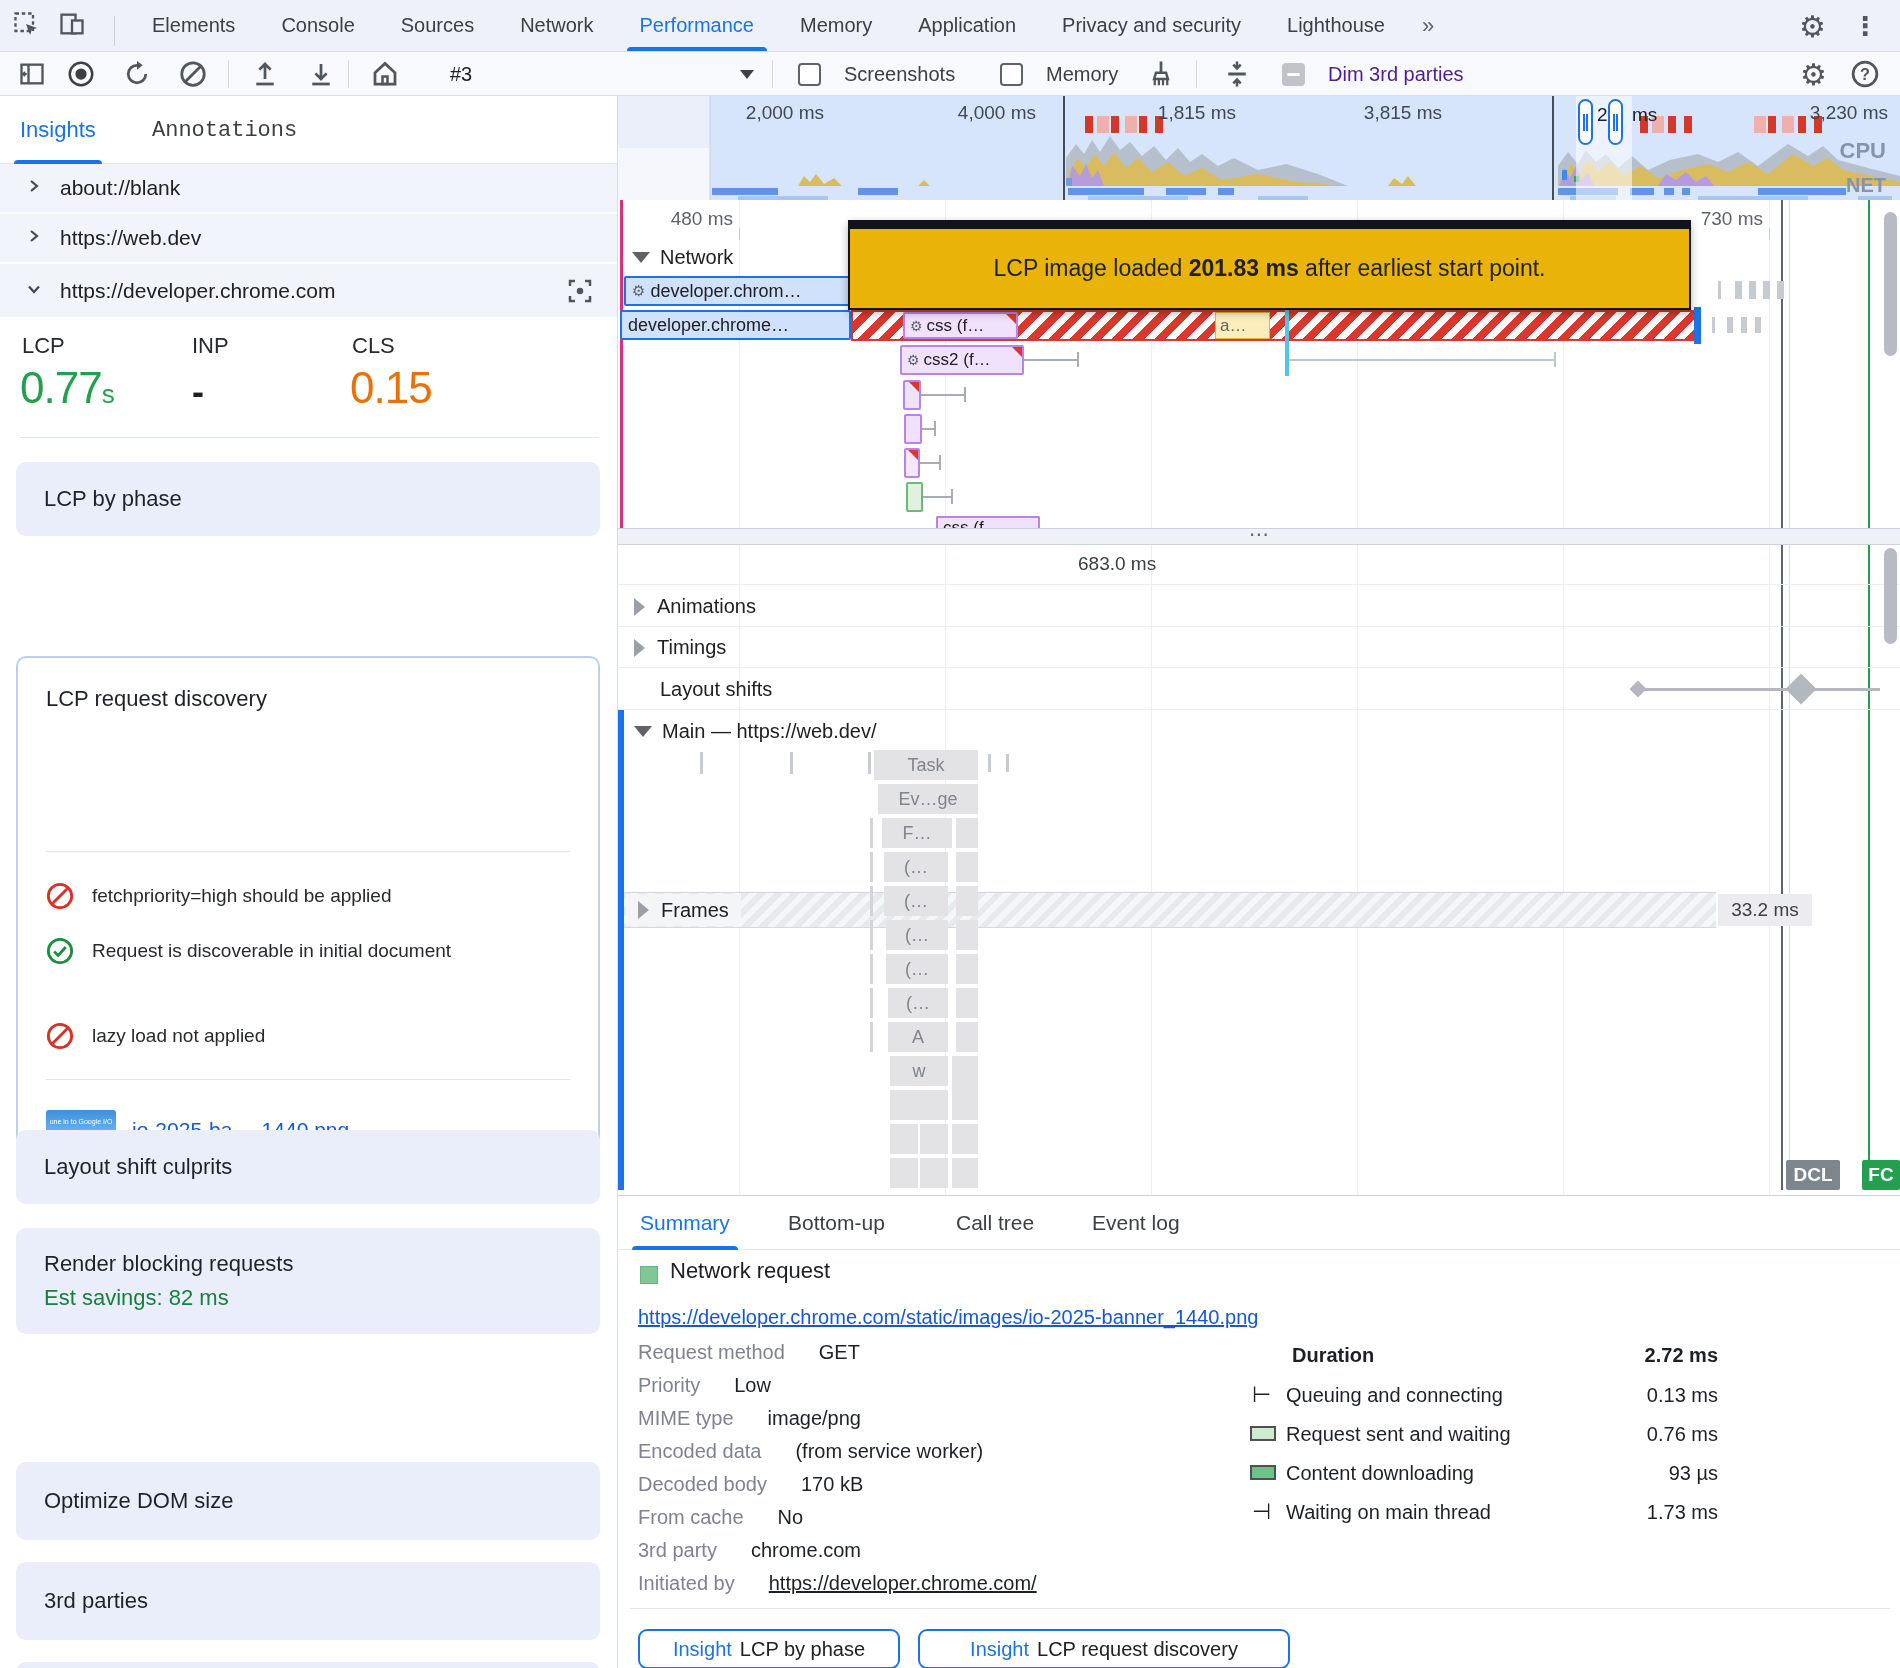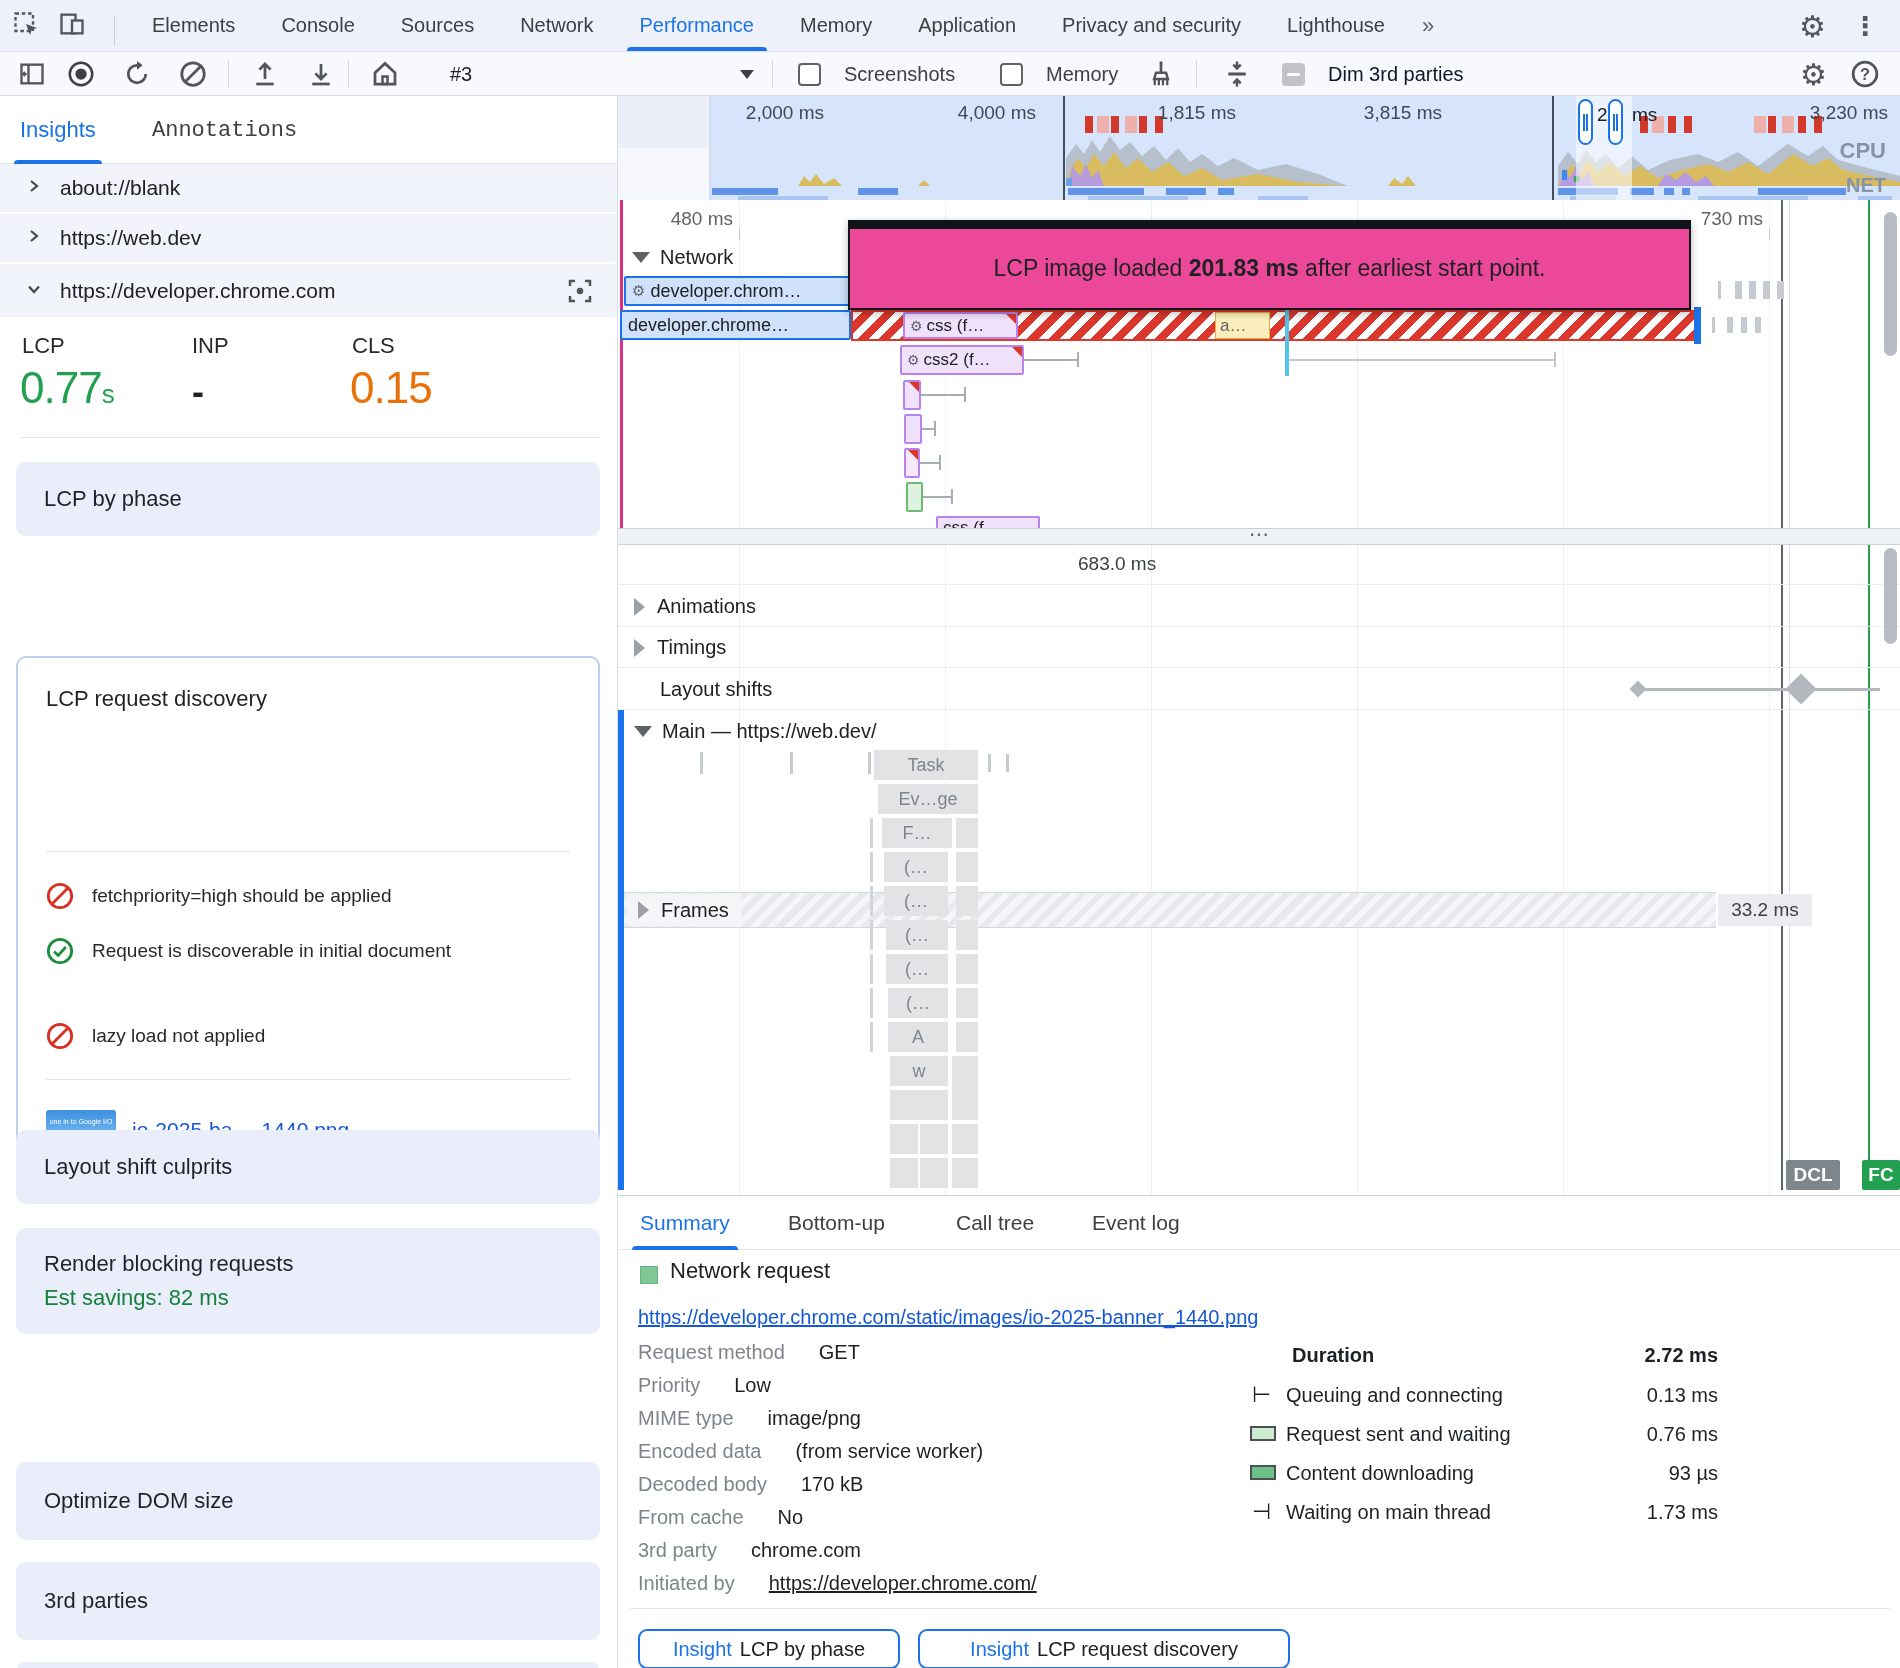--- a/index.html
+++ b/index.html
@@ -22,21 +22,21 @@
   
   .toolbar { position:absolute; left:0; top:52px; width:1900px; height:44px; background:#f7f9fd; border-bottom:1px solid #d8dde8; }
   .toolbar .abs { position:absolute; top:0; height:44px; display:flex; align-items:center; }
   .vsep { position:absolute; top:8px; width:1px; height:28px; background:#d3d8e1; }
   .trace-label { font-size:20px; color:#202124; }
   .dd-arrow { width:0; height:0; border-left:7px solid transparent; border-right:7px solid transparent; border-top:9px solid #3c4043; }
   .chk { width:23px; height:23px; border:2px solid #5f6368; border-radius:4px; background:#fff; }
   .chk-label { font-size:20px; color:#3c4043; margin-left:12px; }
   .chk.dim { background:#c0c4ca; border:none; position:relative; }
   .chk.dim::after { content:""; position:absolute; left:5px; top:10px; width:13px; height:3px; background:#fff; border-radius:2px; }
-  .chk-label.dim { color:#0f172a; }
+  .chk-label.dim { color:#4c1d95; }
 
   
   .sidebar { position:absolute; left:0; top:96px; width:618px; height:1572px; background:#fff; border-right:1px solid #d8dde8; overflow:hidden; }
   .sb-tabs { position:relative; height:68px; border-bottom:1px solid #e3e7ee; background:#fff; }
   .sb-tab { position:absolute; top:0; height:68px; display:flex; align-items:center; font-size:22px; color:#3c4043; cursor:pointer; }
   .sb-tab.insights { left:20px; color:#1a73e8; }
   .sb-tab.insights::after { content:""; position:absolute; left:-6px; right:-6px; bottom:0; height:4px; background:#1a73e8; border-radius:4px 4px 0 0; }
   .sb-tab.annotations { left:152px;font-family:Liberation Mono, monospace; }
   .trace-row { position:relative; height:50px; background:#f1f4fa; border-bottom:2px solid #fff; display:flex; align-items:center; cursor:pointer; }
   .trace-row .chev { margin-left:26px; }
@@ -77,21 +77,21 @@
   .ov-handle i { position:absolute; top:13px; width:2px; height:17px; background:#1a73e8; }
   .ov-sel-label { position:absolute; top:8px; font-size:19px; color:#202124; }
 
   
   .flame { position:absolute; left:618px; top:200px; width:1282px; height:995px; background:#fff; overflow:hidden; }
   .grid { position:absolute; top:0; width:1px; height:995px; background:#eceff4; }
   .ruler-tick { position:absolute; top:28px; width:1px; height:12px; background:#c3c9d3; }
   .ruler-l { position:absolute; top:8px; font-size:19px; color:#5f6368; }
   .marker-line { position:absolute; top:0; width:2px; height:990px; }
   .nav-line { position:absolute; left:2px; top:0; width:3px; height:328px; background:#d62f86; }
-  .tooltip { position:absolute; left:230px; top:20px; width:843px; height:90px; background:#ec4899; border:2px solid #101418; border-top:9px solid #101418; box-shadow:0 3px 8px rgba(0,0,0,.3); z-index:30; display:flex; align-items:center; justify-content:center; font-size:23px; color:#202124; white-space:pre; }
+  .tooltip { position:absolute; left:230px; top:20px; width:843px; height:90px; background:#eab308; border:2px solid #101418; border-top:9px solid #101418; box-shadow:0 3px 8px rgba(0,0,0,.3); z-index:30; display:flex; align-items:center; justify-content:center; font-size:23px; color:#202124; white-space:pre; }
   .track-head { position:absolute; display:flex; align-items:center; font-size:20px; color:#202124; }
   .tri-down { width:0; height:0; border-left:9px solid transparent; border-right:9px solid transparent; border-top:11px solid #5f6368; margin-right:10px; }
   .tri-right { width:0; height:0; border-top:9px solid transparent; border-bottom:9px solid transparent; border-left:11px solid #9aa0a6; margin-right:12px; }
   .net-box { position:absolute; height:30px; background:#cfe1fb; border:2px solid #1a73e8; border-radius:2px; display:flex; align-items:center; padding:0 6px; font-size:18px; color:#202124; white-space:nowrap; overflow:hidden; }
   .net-box .g { font-size:15px; color:#5f6368; margin-right:5px; }
   .pur-box { position:absolute; background:#f0e1fc; border:2px solid #b883ef; border-radius:2px; display:flex; align-items:center; padding:0 5px; font-size:17px; color:#202124; white-space:nowrap; overflow:hidden; }
   .pur-box .g { font-size:14px; color:#5f6368; margin-right:4px; }
   .corner::after { content:""; position:absolute; top:-1px; right:-1px; border-top:12px solid #dc372c; border-left:12px solid transparent; }
   .yel-box { position:absolute; background:#fceebc; border:1px solid #e0b63e; font-size:17px; color:#5f6368; display:flex; align-items:center; padding:0 4px; overflow:hidden; }
   .grn-box { position:absolute; background:#dff1e0; border:2px solid #6dbb72; border-radius:2px; }

